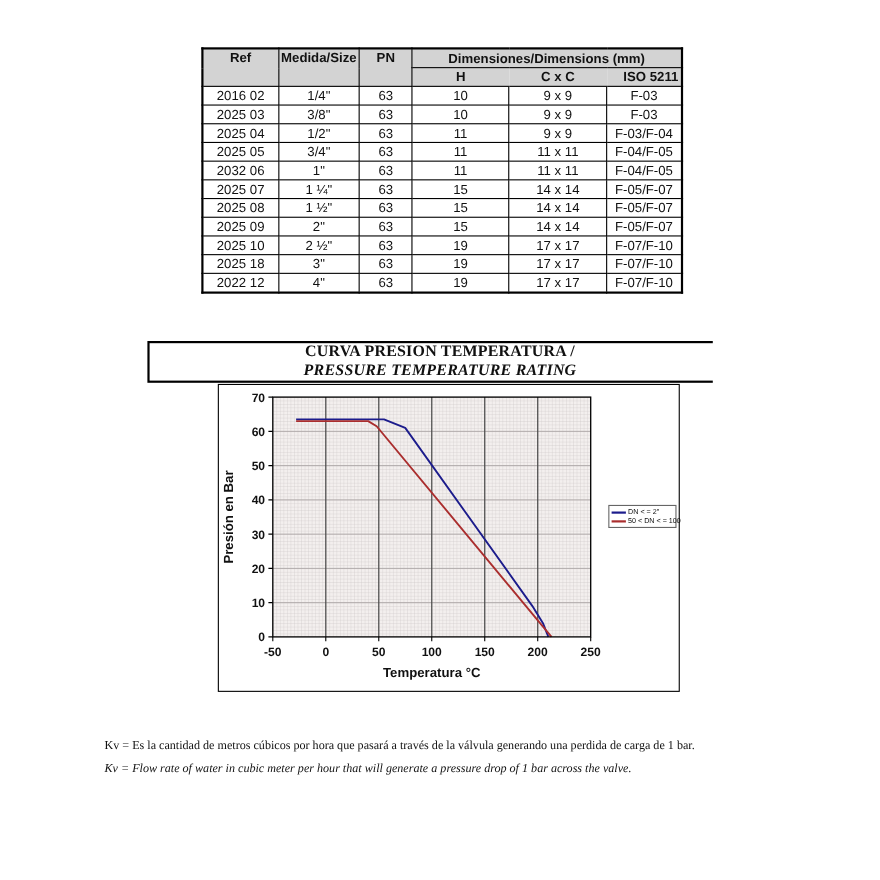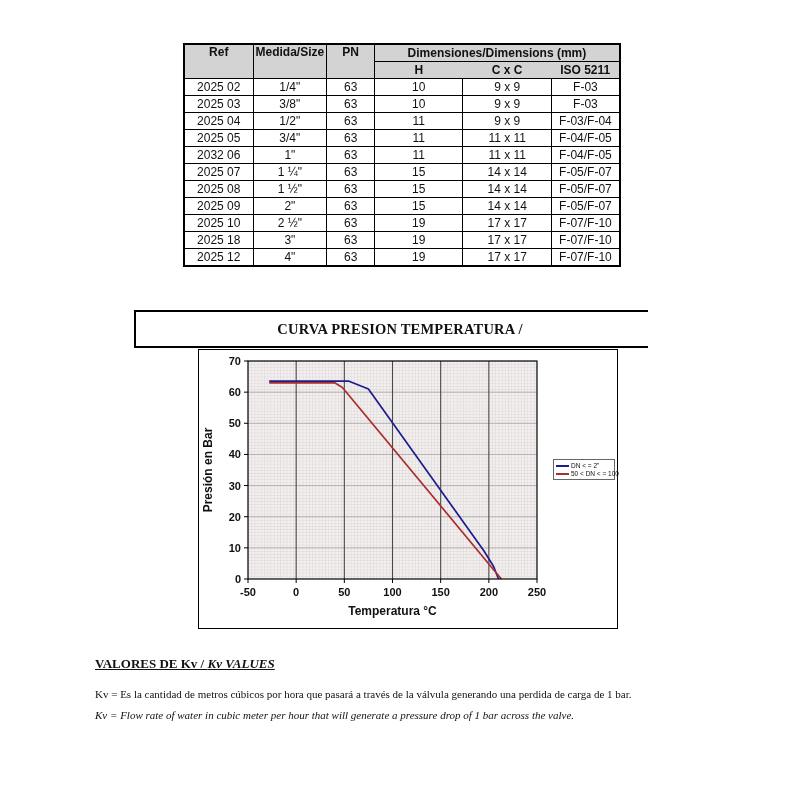--- a/index.html
+++ b/index.html
@@ -14,21 +14,21 @@
   }
   #dims-table th,#dims-table td{
     border:1px solid #000;padding:0 2px;height:16px;text-align:center;
     line-height:15px;white-space:nowrap;
   }
   #dims-table{border:2px solid #000;}
   #dims-table th{background:#d3d3d3;font-weight:bold;}
   #dims-table th.rspan{vertical-align:top;}
   #dims-table th.sub-mid{border-left-style:hidden;border-right-style:hidden;}
   #dims-table th.sub-first{border-right-style:hidden;}
-  #dims-table th.sub-last{border-left-style:hidden;}
+  #dims-table th.sub-last{border-left-style:hidden;text-align:right;}
   
   #banner{
     position:absolute;left:134px;top:310px;width:528px;height:34px;
     border:2px solid #000;display:flex;align-items:center;justify-content:center;
     font-family:"Liberation Serif",serif;font-weight:bold;font-size:14.5px;
     letter-spacing:.2px;white-space:nowrap;flex-direction:column;
   }
   #banner .it{font-style:italic;}
   
   #chart-box{
@@ -77,21 +77,21 @@
         <th colspan="3">Dimensiones/Dimensions (mm)</th>
       </tr>
       <tr>
         <th class="sub-first">H</th>
         <th class="sub-mid">C x C</th>
         <th class="sub-last">ISO 5211</th>
       </tr>
     </thead>
     <tbody id="dims-tbody">
         <tr>
-          <td>2025 02</td>
+          <td>2016 02</td>
           <td>1/4"</td>
           <td>63</td>
           <td>10</td>
           <td>9 x 9</td>
           <td>F-03</td>
         </tr>
         <tr>
           <td>2025 03</td>
           <td>3/8"</td>
           <td>63</td>
@@ -157,32 +157,33 @@
         </tr>
         <tr>
           <td>2025 18</td>
           <td>3"</td>
           <td>63</td>
           <td>19</td>
           <td>17 x 17</td>
           <td>F-07/F-10</td>
         </tr>
         <tr>
-          <td>2025 12</td>
+          <td>2022 12</td>
           <td>4"</td>
           <td>63</td>
           <td>19</td>
           <td>17 x 17</td>
           <td>F-07/F-10</td>
         </tr>
       </tbody>
   </table>
 
   <div id="banner">
     <span>CURVA PRESION TEMPERATURA / </span>
+      <span class="it">PRESSURE TEMPERATURE RATING</span>
   </div>
 
   <div id="chart-box">
     <svg id="chart-svg" width="418" height="277">
         <defs>
           <pattern id="mg" width="3.211" height="3.114" patternUnits="userSpaceOnUse" x="49" y="11">
             <path d="M 3.2111111111111112 0 L 0 0 0 3.1142857142857143" fill="none" stroke="#ccc5c5" stroke-width="0.55"></path>
           </pattern>
         </defs>
         <rect x="49" y="11" width="289" height="218" fill="#f3efee"></rect>
@@ -240,22 +241,19 @@
           <span>DN &lt; = 2"</span>
         </div>
         <div class="lrow">
           <span class="swatch" style="background: rgb(170, 46, 46);"></span>
           <span>50 &lt; DN &lt; = 100</span>
         </div>
       </div>
   </div>
 
   <div id="kv">
-    <div id="kv-heading">
-      <span>VALORES DE Kv / </span><span class="it"> Kv VALUES</span>
-    </div>
     <div id="kv-body">
       <span class="es">Kv = Es la cantidad de metros cúbicos por hora que pasará a través de la válvula generando una perdida de carga de 1 bar.</span><br>
       <span class="en">Kv =  Flow rate of water in cubic meter per hour that will generate a pressure drop of 1 bar across the valve.</span>
     </div>
   </div>
 
 </div>
 
 </body></html>

